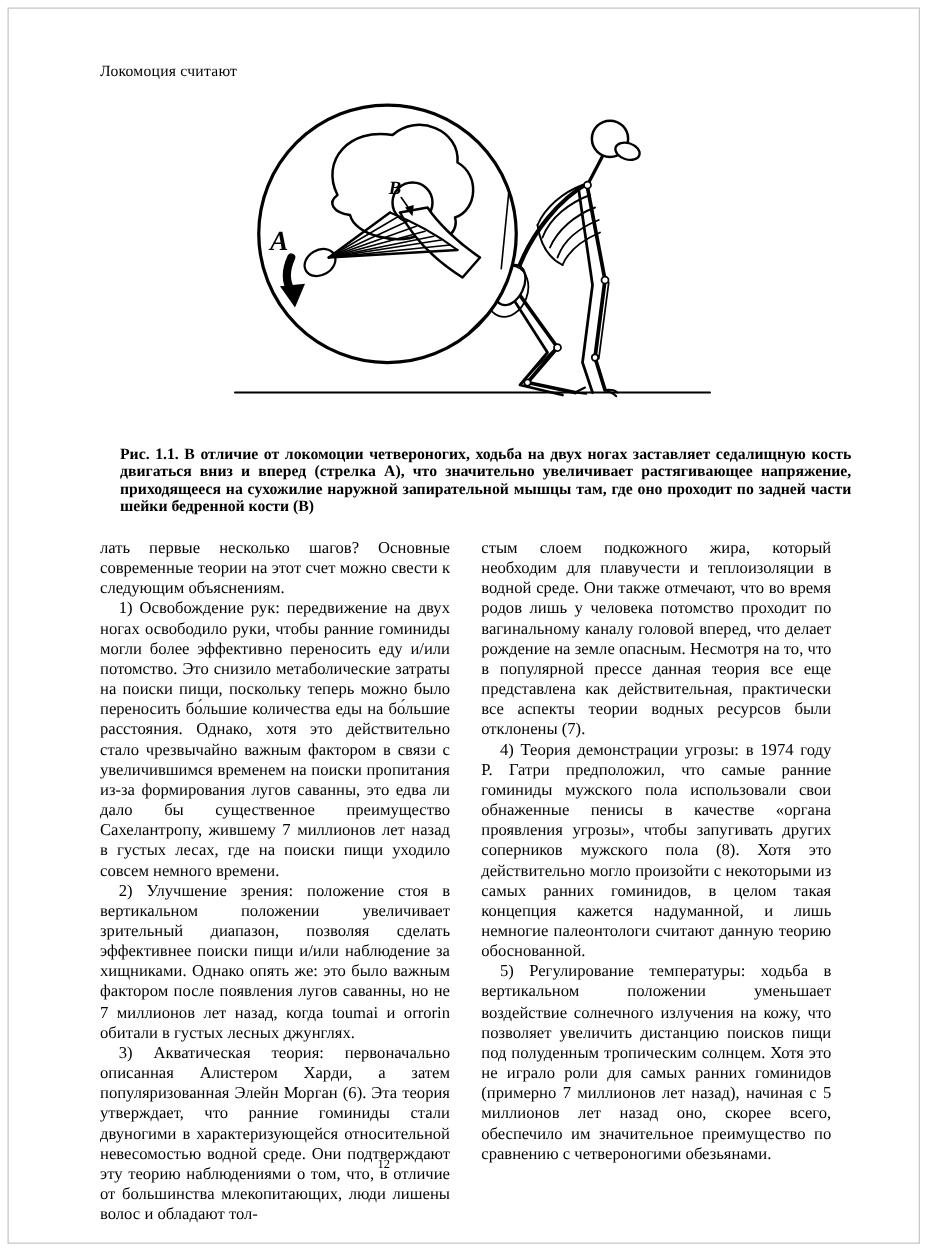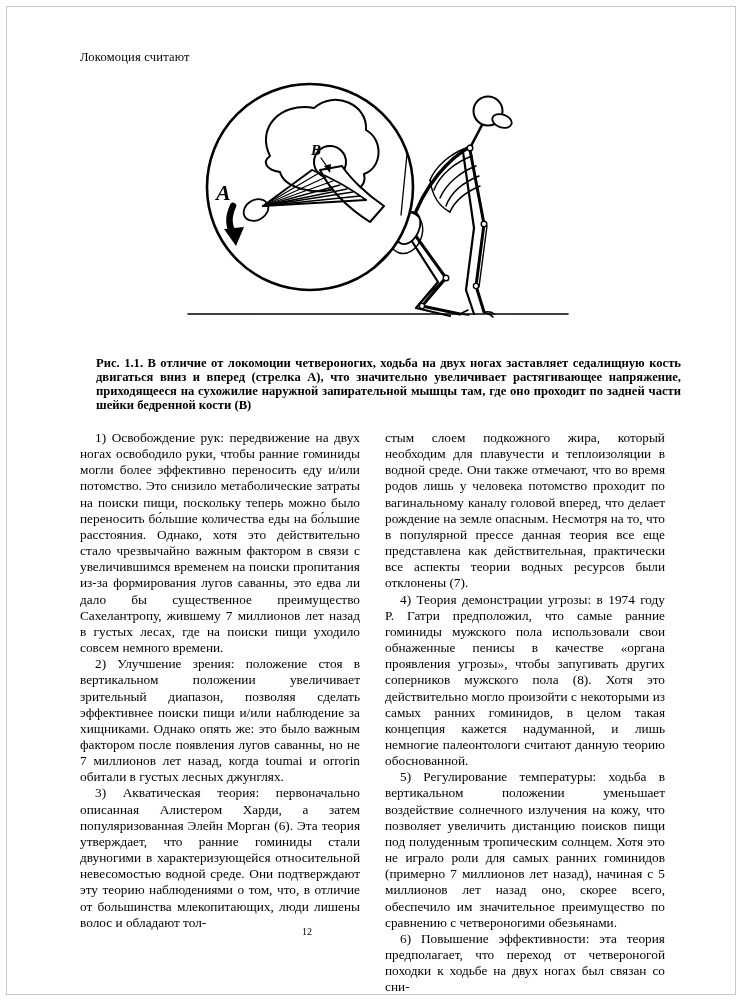--- a/index.html
+++ b/index.html
@@ -143,26 +143,26 @@
 
       <text class="fig-label" x="146" y="124" font-size="22">А</text>
       <text class="fig-label" x="241" y="79" font-size="15">В</text>
     </svg>
   </figure>
 
   <div class="caption">Рис. 1.1. В отличие от локомоции четвероногих, ходьба на двух ногах заставляет седалищную кость двигаться вниз и вперед (стрелка А), что значительно увеличивает растягивающее напряжение, приходящееся на сухожилие наружной запирательной мышцы там, где оно проходит по задней части шейки бедренной кости (В)</div>
 
   <div class="columns">
     <div class="col" id="col-left">
+        <p class="body-para"><span>лать первые несколько шагов? Основные современные теории на этот счет можно свести к следующим объяснениям.</span></p>
         <p class="body-para indent"><span>1) </span><span class="b">Освобождение рук:</span><span> передвижение на двух ногах освободило руки, чтобы ранние гоминиды могли более эффективно переносить еду и/или потомство. Это снизило метаболические затраты на поиски пищи, поскольку теперь можно было переносить бо́льшие количества еды на бо́льшие расстояния. Однако, хотя это действительно стало чрезвычайно важным фактором в связи с увеличившимся временем на поиски пропитания из-за формирования лугов саванны, это едва ли дало бы существенное преимущество Сахелантропу, жившему 7 миллионов лет назад в густых лесах, где на поиски пищи уходило совсем немного времени.</span></p>
         <p class="body-para indent"><span>2) </span><span class="b">Улучшение зрения:</span><span> положение стоя в вертикальном положении увеличивает зрительный диапазон, позволяя сделать эффективнее поиски пищи и/или наблюдение за хищниками. Однако опять же: это было важным фактором после появления лугов саванны, но не 7 миллионов лет назад, когда </span><span class="i">toumai</span><span> и </span><span class="i">orrorin</span><span> обитали в густых лесных джунглях.</span></p>
         <p class="body-para indent"><span>3) </span><span class="b">Акватическая теория:</span><span> первоначально описанная Алистером Харди, а затем популяризованная Элейн Морган (6). Эта теория утверждает, что ранние гоминиды стали двуногими в характеризующейся относительной невесомостью водной среде. Они подтверждают эту теорию наблюдениями о том, что, в отличие от большинства млекопитающих, люди лишены волос и обладают тол-</span></p>
       </div>
     <div class="col" id="col-right">
         <p class="body-para"><span>стым слоем подкожного жира, который необходим для плавучести и теплоизоляции в водной среде. Они также отмечают, что во время родов лишь у человека потомство проходит по вагинальному каналу головой вперед, что делает рождение на земле опасным. Несмотря на то, что в популярной прессе данная теория все еще представлена как действительная, практически все аспекты теории водных ресурсов были отклонены (7).</span></p>
         <p class="body-para indent"><span>4) </span><span class="b">Теория демонстрации угрозы:</span><span> в 1974 году Р. Гатри предположил, что самые ранние гоминиды мужского пола использовали свои обнаженные пенисы в качестве «органа проявления угрозы», чтобы запугивать других соперников мужского пола (8). Хотя это действительно могло произойти с некоторыми из самых ранних гоминидов, в целом такая концепция кажется надуманной, и лишь немногие палеонтологи считают данную теорию обоснованной.</span></p>
         <p class="body-para indent"><span>5) </span><span class="b">Регулирование температуры:</span><span> ходьба в вертикальном положении уменьшает воздействие солнечного излучения на кожу, что позволяет увеличить дистанцию поисков пищи под полуденным тропическим солнцем. Хотя это не играло роли для самых ранних гоминидов (примерно 7 миллионов лет назад), начиная с 5 миллионов лет назад оно, скорее всего, обеспечило им значительное преимущество по сравнению с четвероногими обезьянами.</span></p>
-        <p class="body-para indent"><span>6) </span><span class="b">Повышение эффективности:</span><span> эта теория предполагает, что переход от четвероногой походки к ходьбе на двух ногах был связан со сни-</span></p>
       </div>
   </div>
 
   <div class="pageno">12</div>
 </div>
 
 </body></html>

